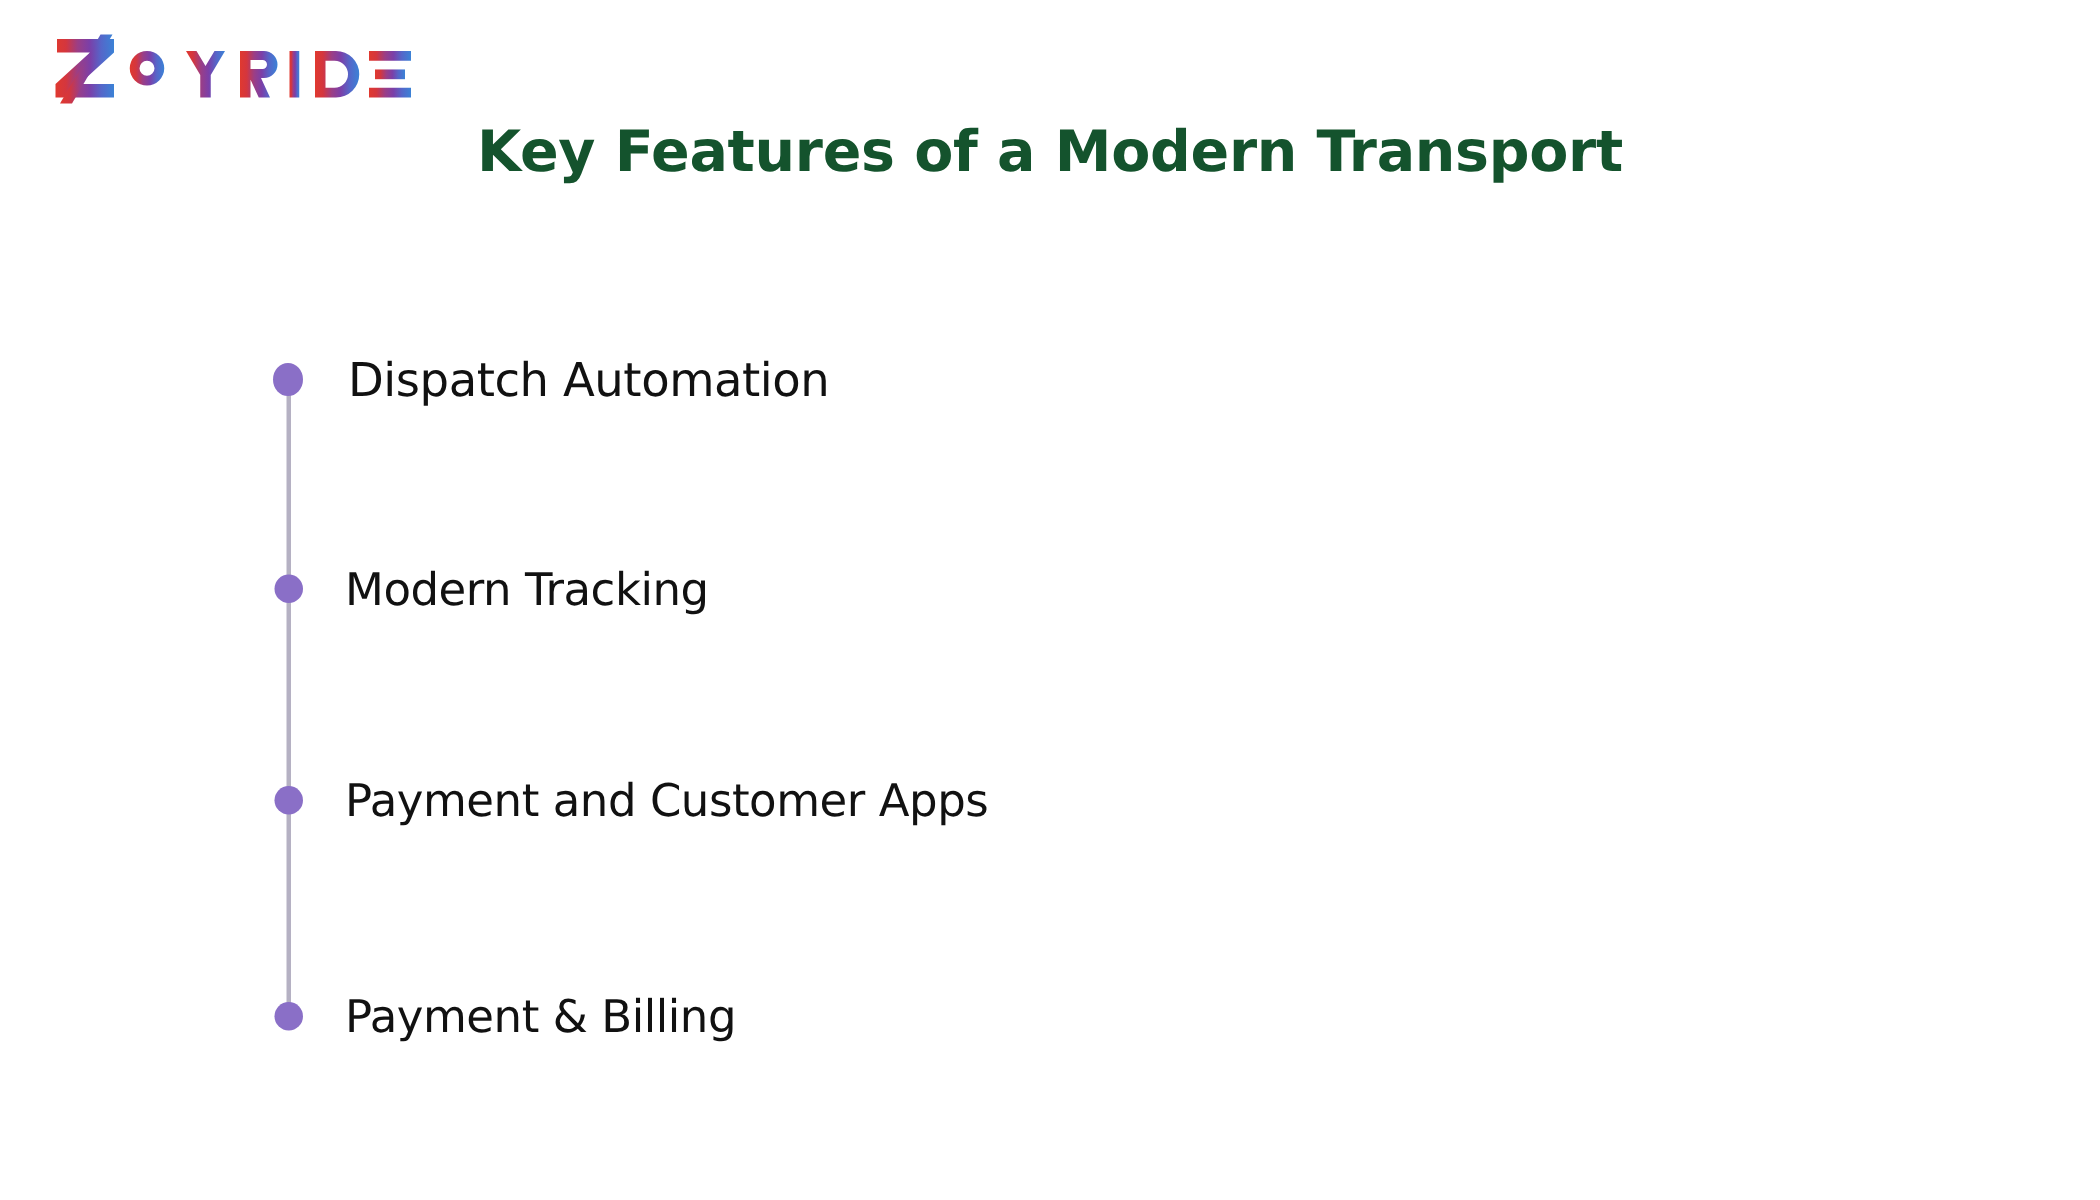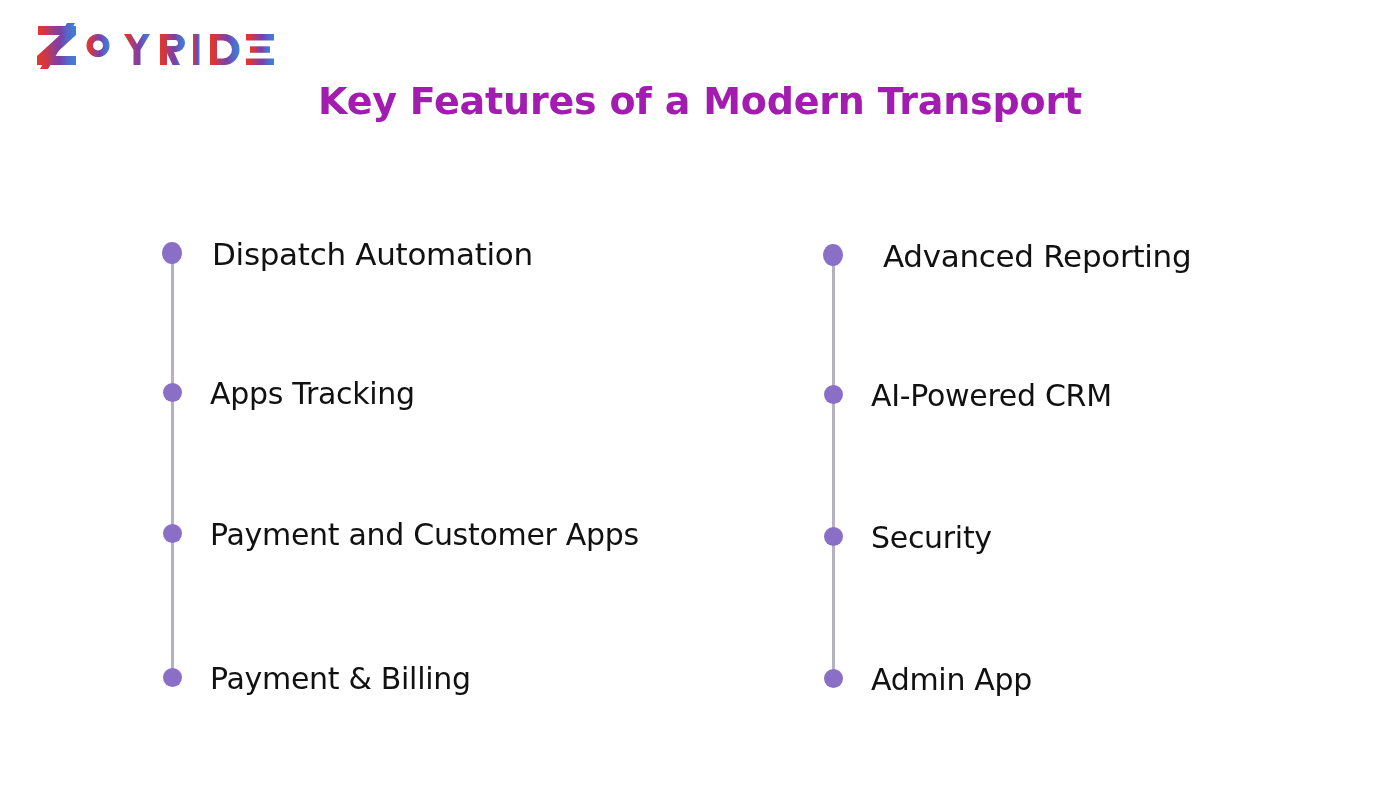--- a/index.html
+++ b/index.html
@@ -35,36 +35,36 @@
   }
   #logo svg { display: block; }
 
   
   #title {
     position: absolute;
     left: 300px;
     top: 46px;
     width: 800px;
     text-align: center;
-    color: #a21caf;
+    color: #14532d;
     font-family: "DejaVu Sans", sans-serif;
     font-size: 38px;
     font-weight: 600;
     line-height: 60px;
     letter-spacing: -0.2px;
   }
   #title .tline { display: block; }
 
   
   .column {
     position: absolute;
     top: 220px;
     height: 500px;
   }
-  #col-left  { left: 144px; width: 600px; }
+  #col-left  { left: 164px; width: 600px; }
   #col-right { left: 805px; width: 560px; }
 
   .rail {
     position: absolute;
     left: 27px;
     top: 34px;
     width: 3px;
     height: 428px;
     background: #B5B1C3;
     border-radius: 2px;
@@ -177,51 +177,28 @@
   <div class="column" id="col-left">
     <div class="rail"></div>
 
     <div class="tl-item first row0">
       <span class="dot"></span>
       <span class="tl-label">Dispatch Automation</span>
     </div>
 
     <div class="tl-item row1">
       <span class="dot"></span>
-      <span class="tl-label">Apps Tracking</span>
+      <span class="tl-label">Modern Tracking</span>
     </div>
 
     <div class="tl-item row2">
       <span class="dot"></span>
       <span class="tl-label">Payment and Customer Apps</span>
     </div>
 
     <div class="tl-item row3">
       <span class="dot"></span>
       <span class="tl-label">Payment &amp; Billing</span>
     </div>
   </div>
 
-  <div class="column" id="col-right">
-    <div class="rail"></div>
-
-    <div class="tl-item first row0">
-      <span class="dot"></span>
-      <span class="tl-label">Advanced Reporting</span>
-    </div>
-
-    <div class="tl-item row1">
-      <span class="dot"></span>
-      <span class="tl-label">AI-Powered CRM</span>
-    </div>
-
-    <div class="tl-item row2">
-      <span class="dot"></span>
-      <span class="tl-label">Security</span>
-    </div>
-
-    <div class="tl-item row3">
-      <span class="dot"></span>
-      <span class="tl-label">Admin App</span>
-    </div>
-  </div>
 
 </div>
 
 </body></html>

